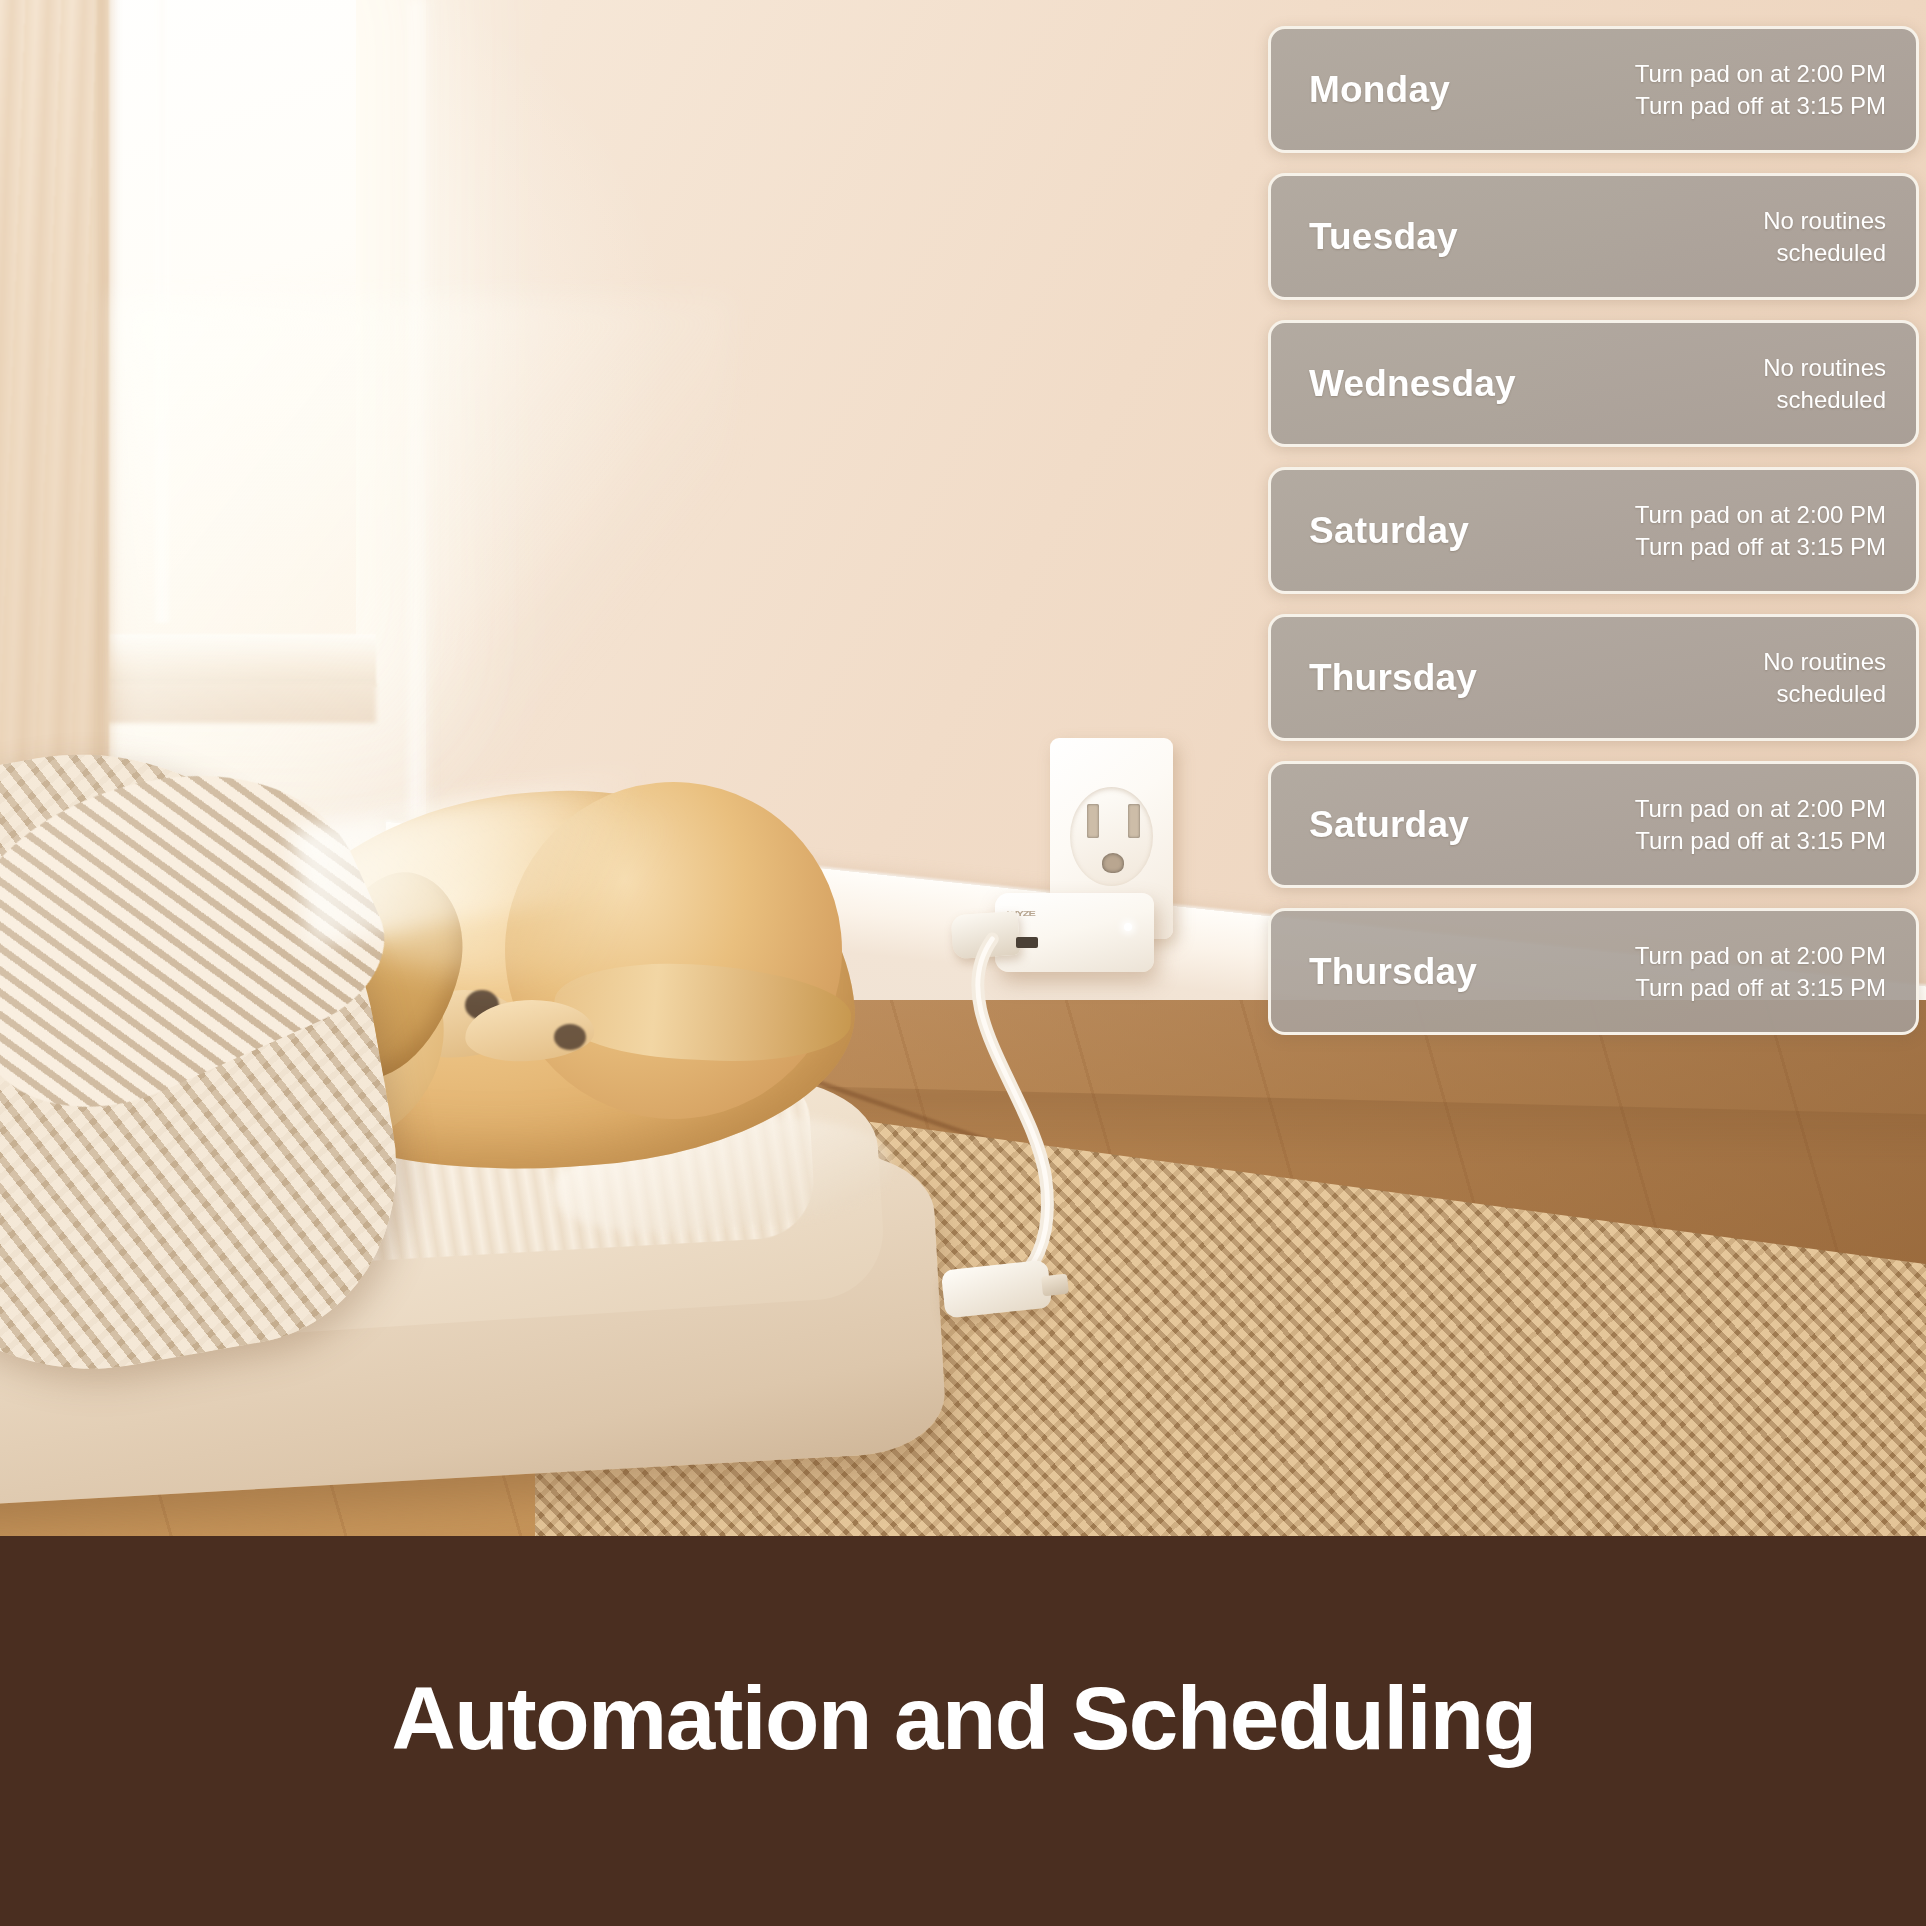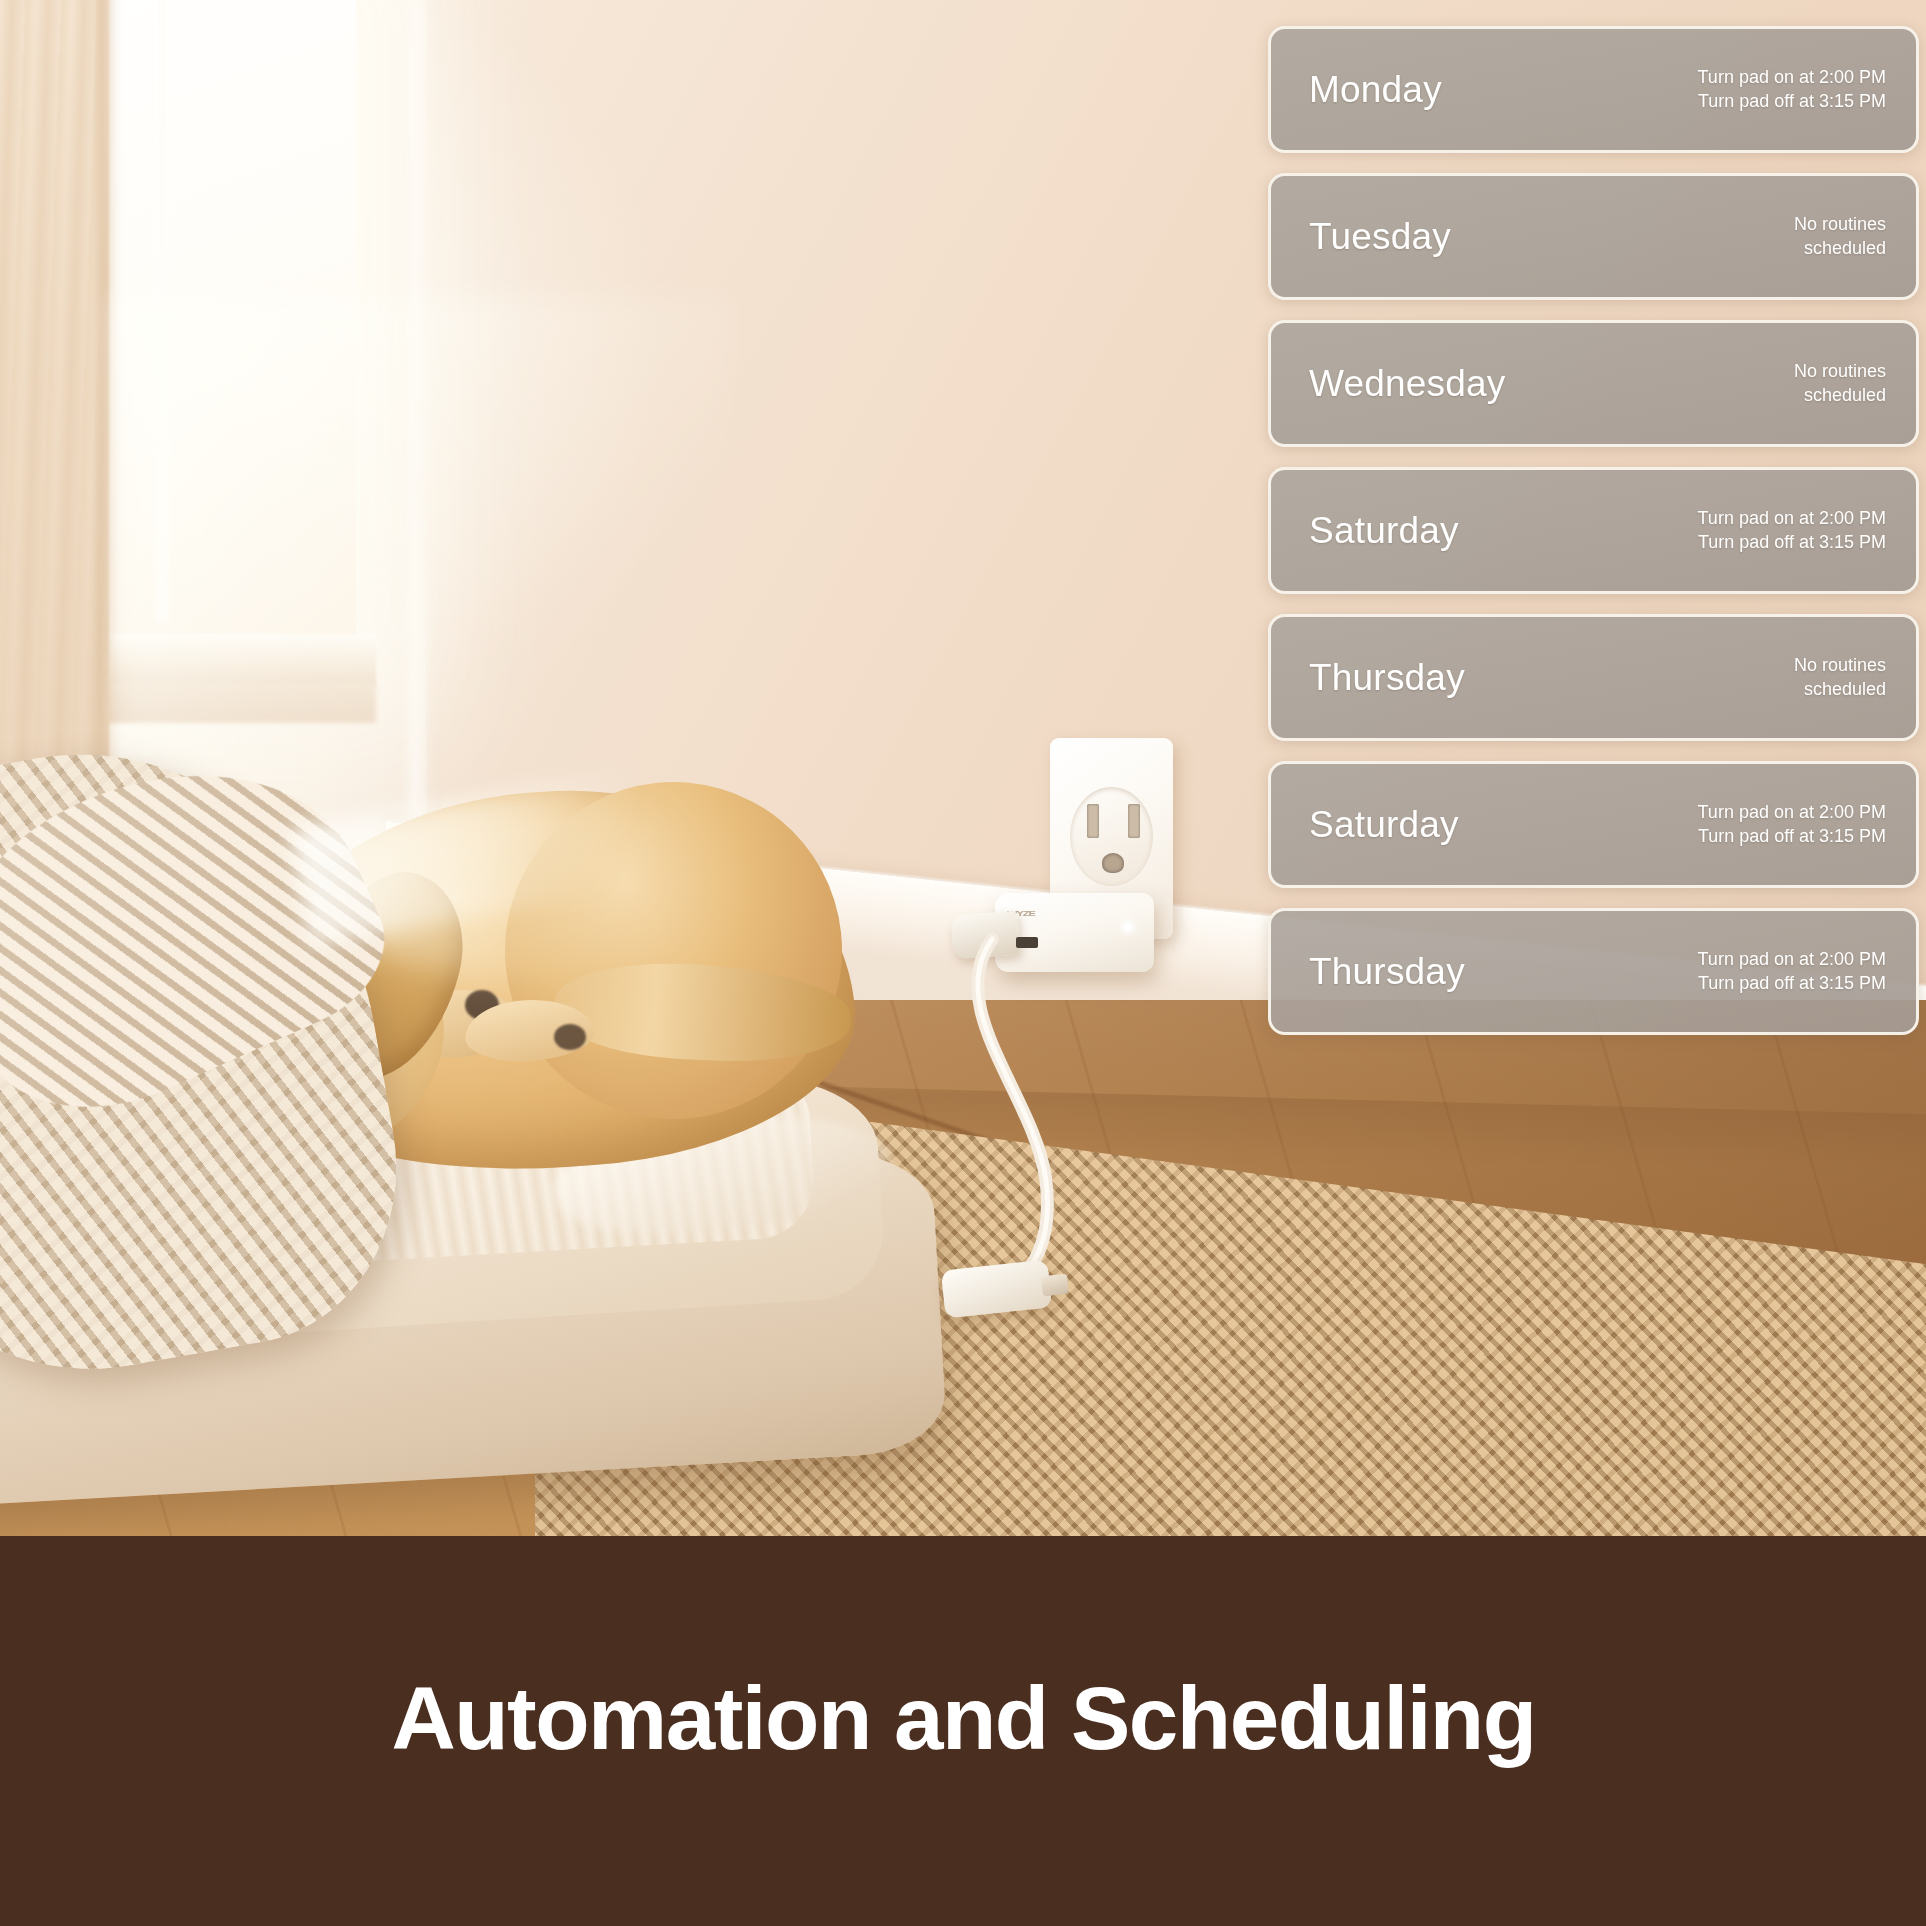--- a/index.html
+++ b/index.html
@@ -443,30 +443,30 @@
     margin-bottom: 20px;
     padding: 0 30px 0 38px;
     border-radius: 17px;
     background: linear-gradient(170deg, rgba(174,166,158,.93) 0%, rgba(164,155,147,.93) 100%);
     border: 3px solid rgba(253,248,240,.92);
     box-shadow: 0 3px 14px rgba(120,92,64,.22);
   }
   .card:last-child { margin-bottom: 0; }
   .day-name {
     font-size: 37px;
-    font-weight: 400;
+    font-weight: 700;
     color: #ffffff;
     letter-spacing: 0.2px;
     text-shadow: 0 1px 2px rgba(90,72,54,.28);
     white-space: nowrap;
   }
   .routine {
     text-align: right;
     color: #ffffff;
-    font-size: 18px;
+    font-size: 24px;
     line-height: 1.33;
     font-weight: 400;
     text-shadow: 0 1px 2px rgba(90,72,54,.28);
     white-space: nowrap;
   }
   .routine span { display: block; }
 
   
   #banner {
     position: absolute;

